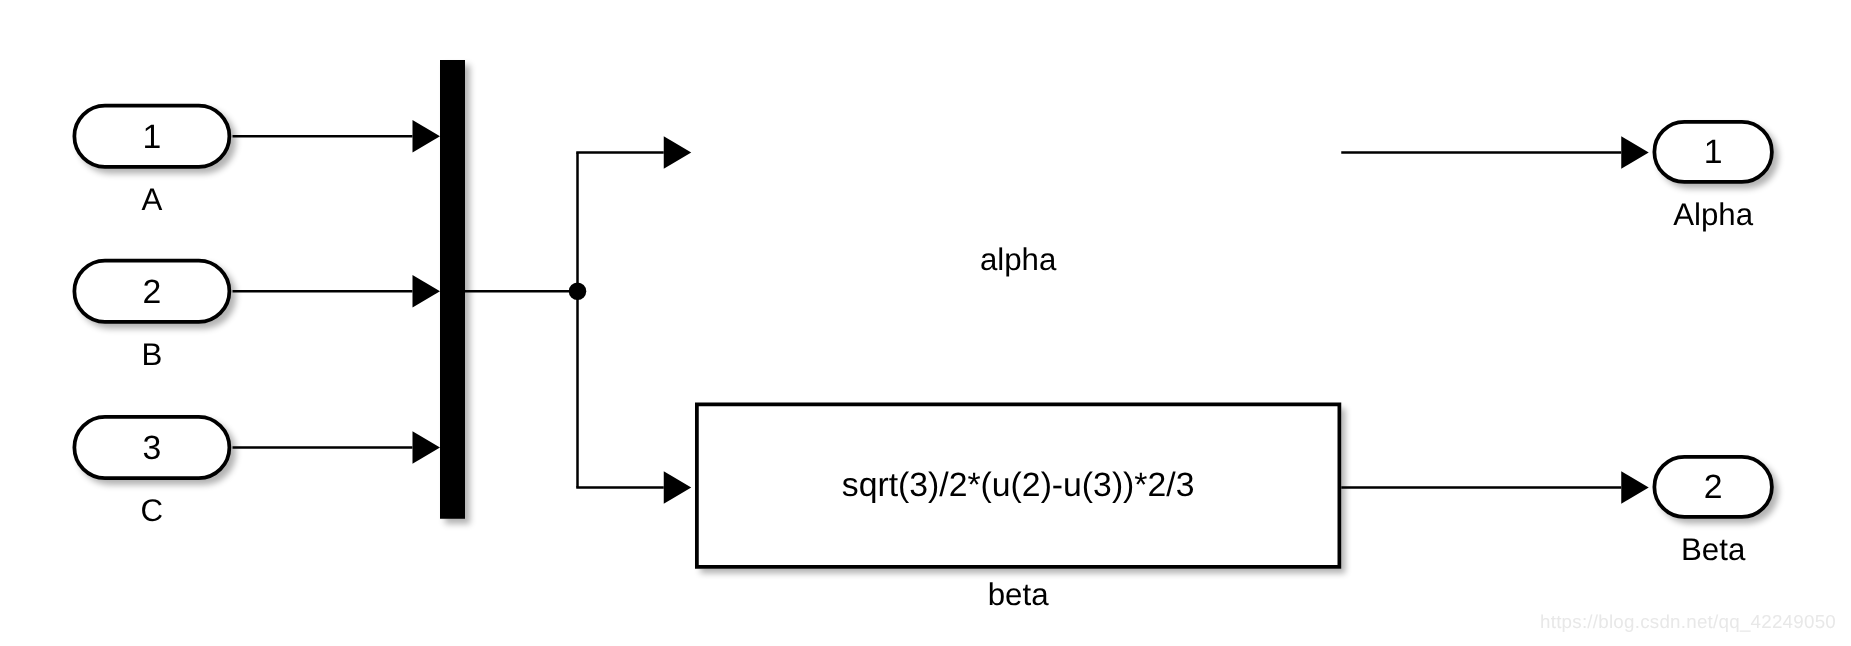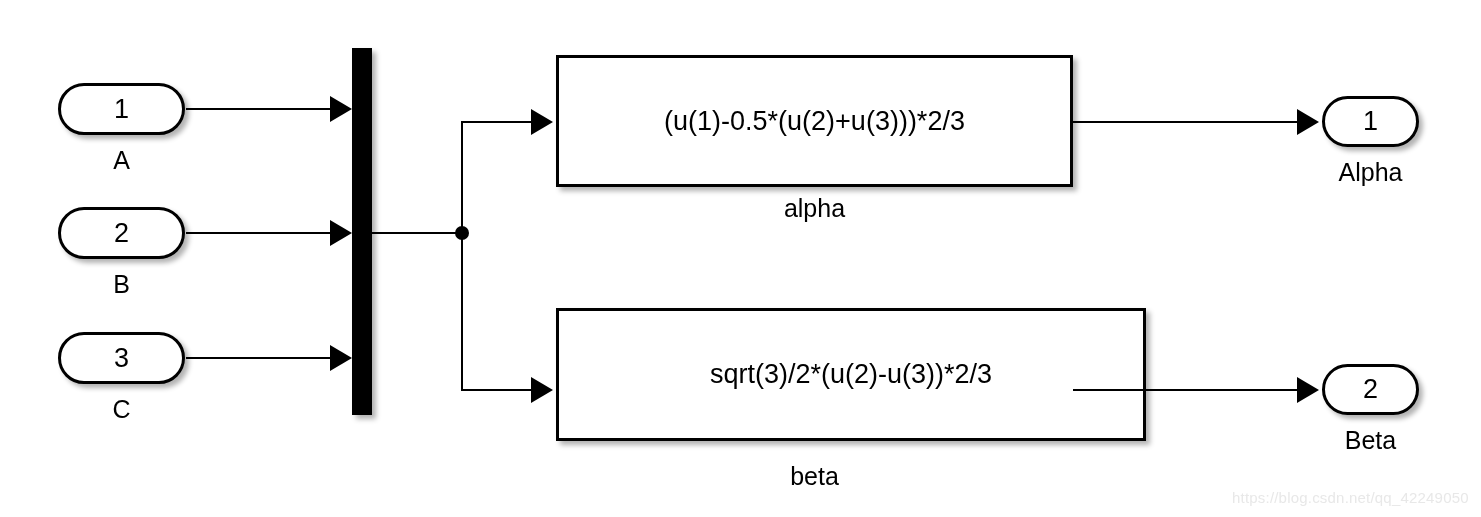--- a/index.html
+++ b/index.html
@@ -152,26 +152,23 @@
   <div class="junction" style="left:455px; top:226px;"></div>
 
   <div class="wire-v" style="left:461px; top:122px; height:268px;"></div>
 
   <div class="wire-h" style="left:461px; top:121px; width:70px;"></div>
   <div class="arrow" style="left:531px; top:109px;"></div>
 
   <div class="wire-h" style="left:461px; top:389px; width:70px;"></div>
   <div class="arrow" style="left:531px; top:377px;"></div>
 
-  <div class="fcn-block" style="left:556px; top:55px; width:517px; height:132px;">
-    <span class="fcn-expr">(u(1)-0.5*(u(2)+u(3)))*2/3</span>
-  </div>
   <div class="block-caption" style="left:556px; top:196px; width:517px;">alpha</div>
 
-  <div class="fcn-block" style="left:556px; top:308px; width:590px; height:133px;">
+  <div class="fcn-block" style="left:556px; top:322px; width:517px; height:133px;">
     <span class="fcn-expr">sqrt(3)/2*(u(2)-u(3))*2/3</span>
   </div>
   <div class="block-caption" style="left:556px; top:464px; width:517px;">beta</div>
 
   <div class="wire-h" style="left:1073px; top:121px; width:224px;"></div>
   <div class="arrow" style="left:1297px; top:109px;"></div>
 
   <div class="wire-h" style="left:1073px; top:389px; width:224px;"></div>
   <div class="arrow" style="left:1297px; top:377px;"></div>
 

